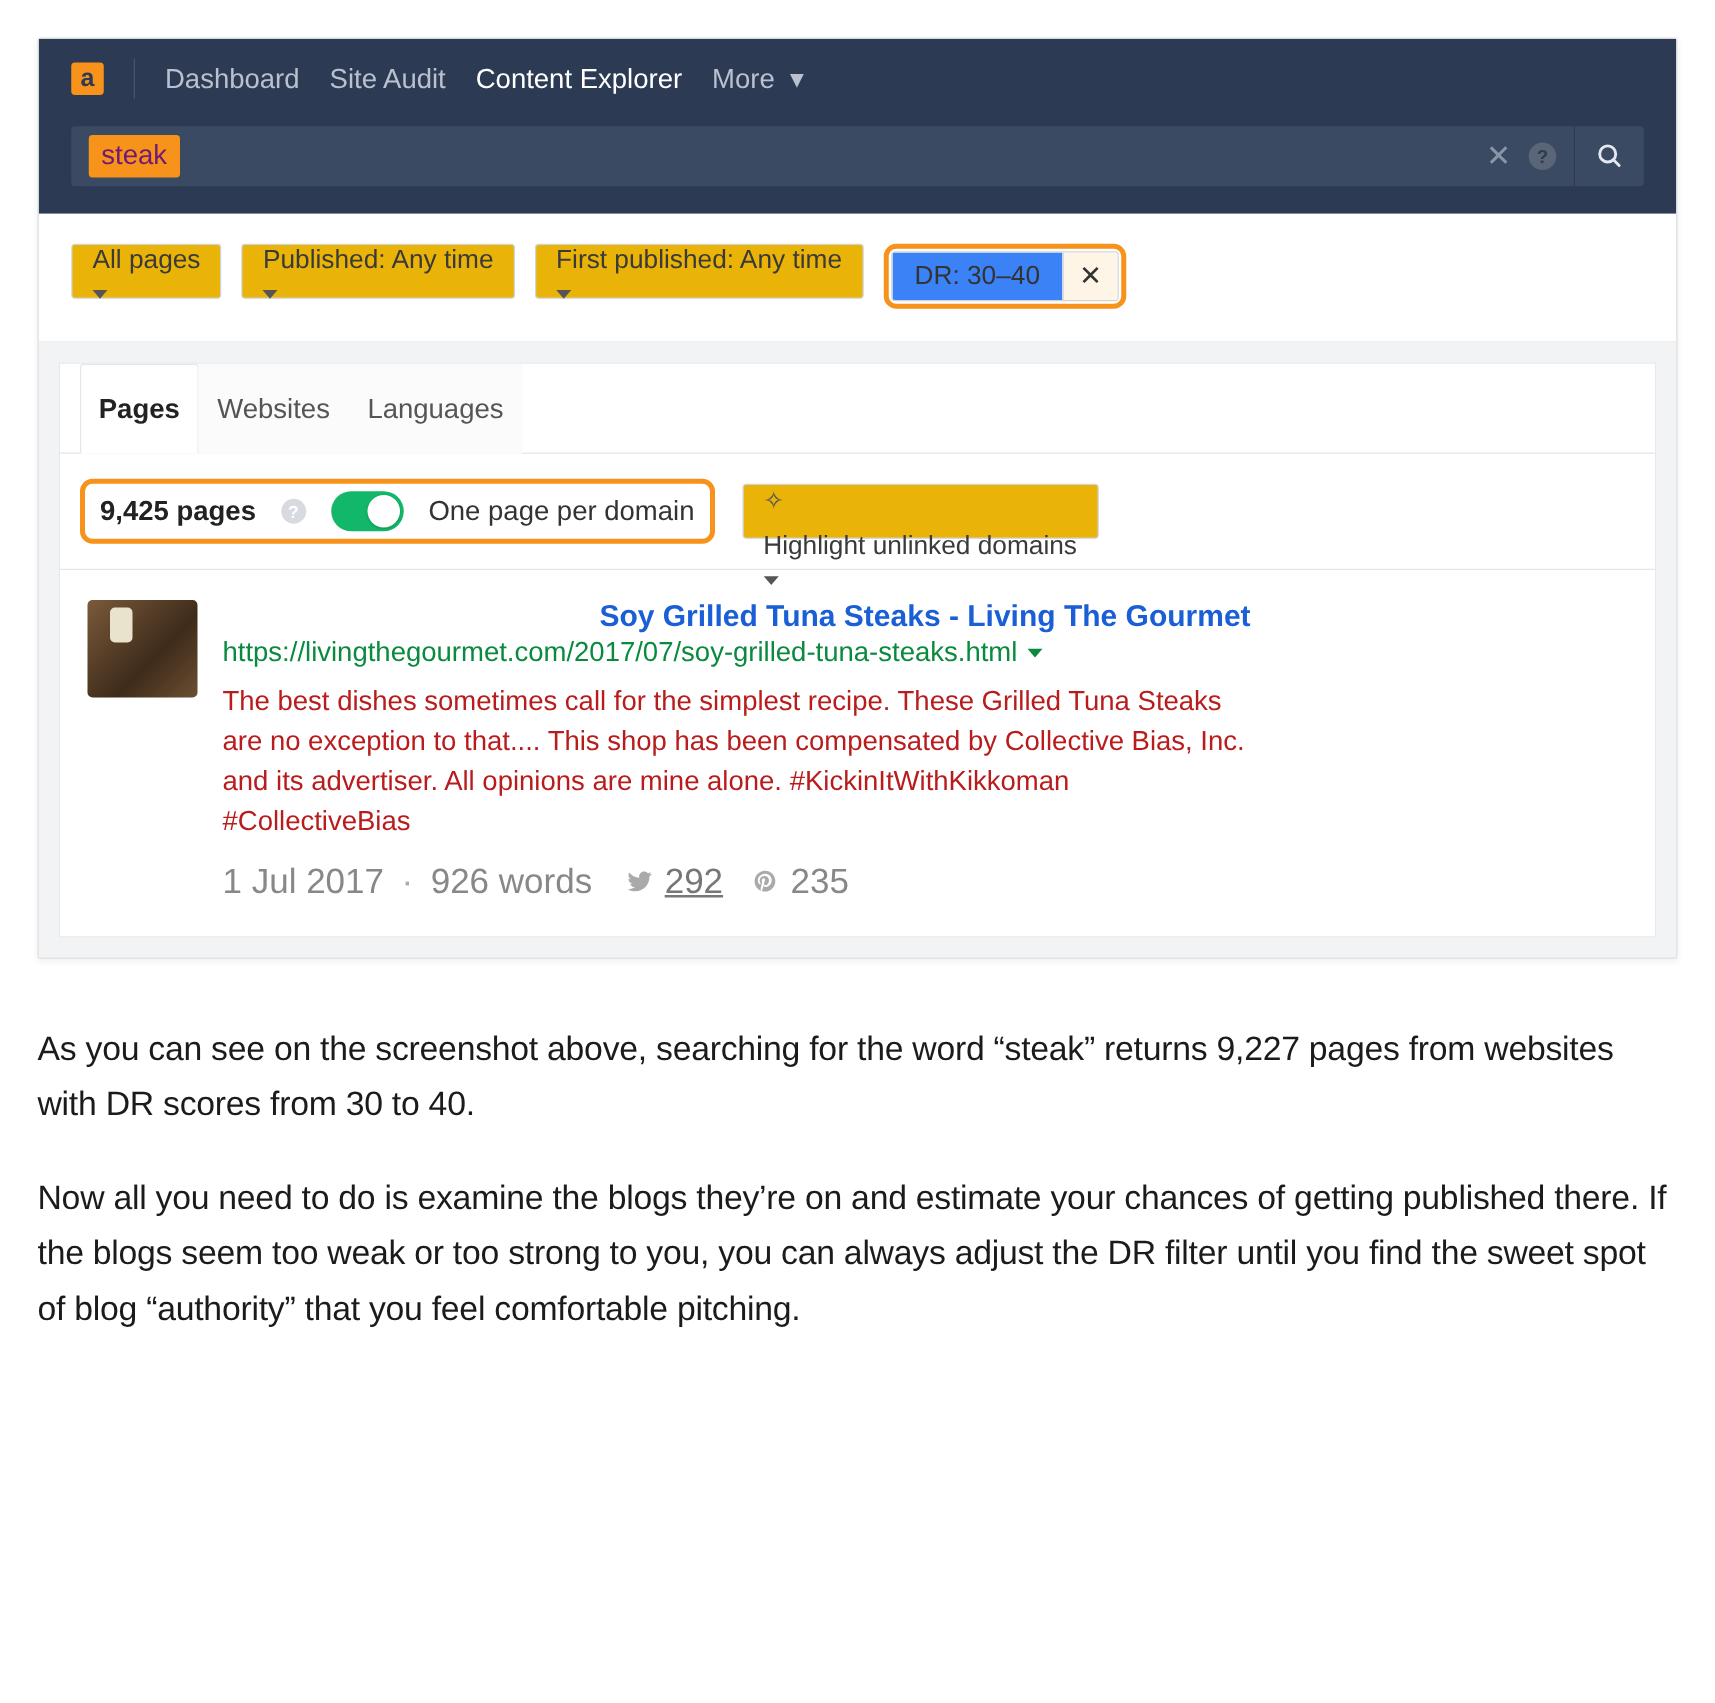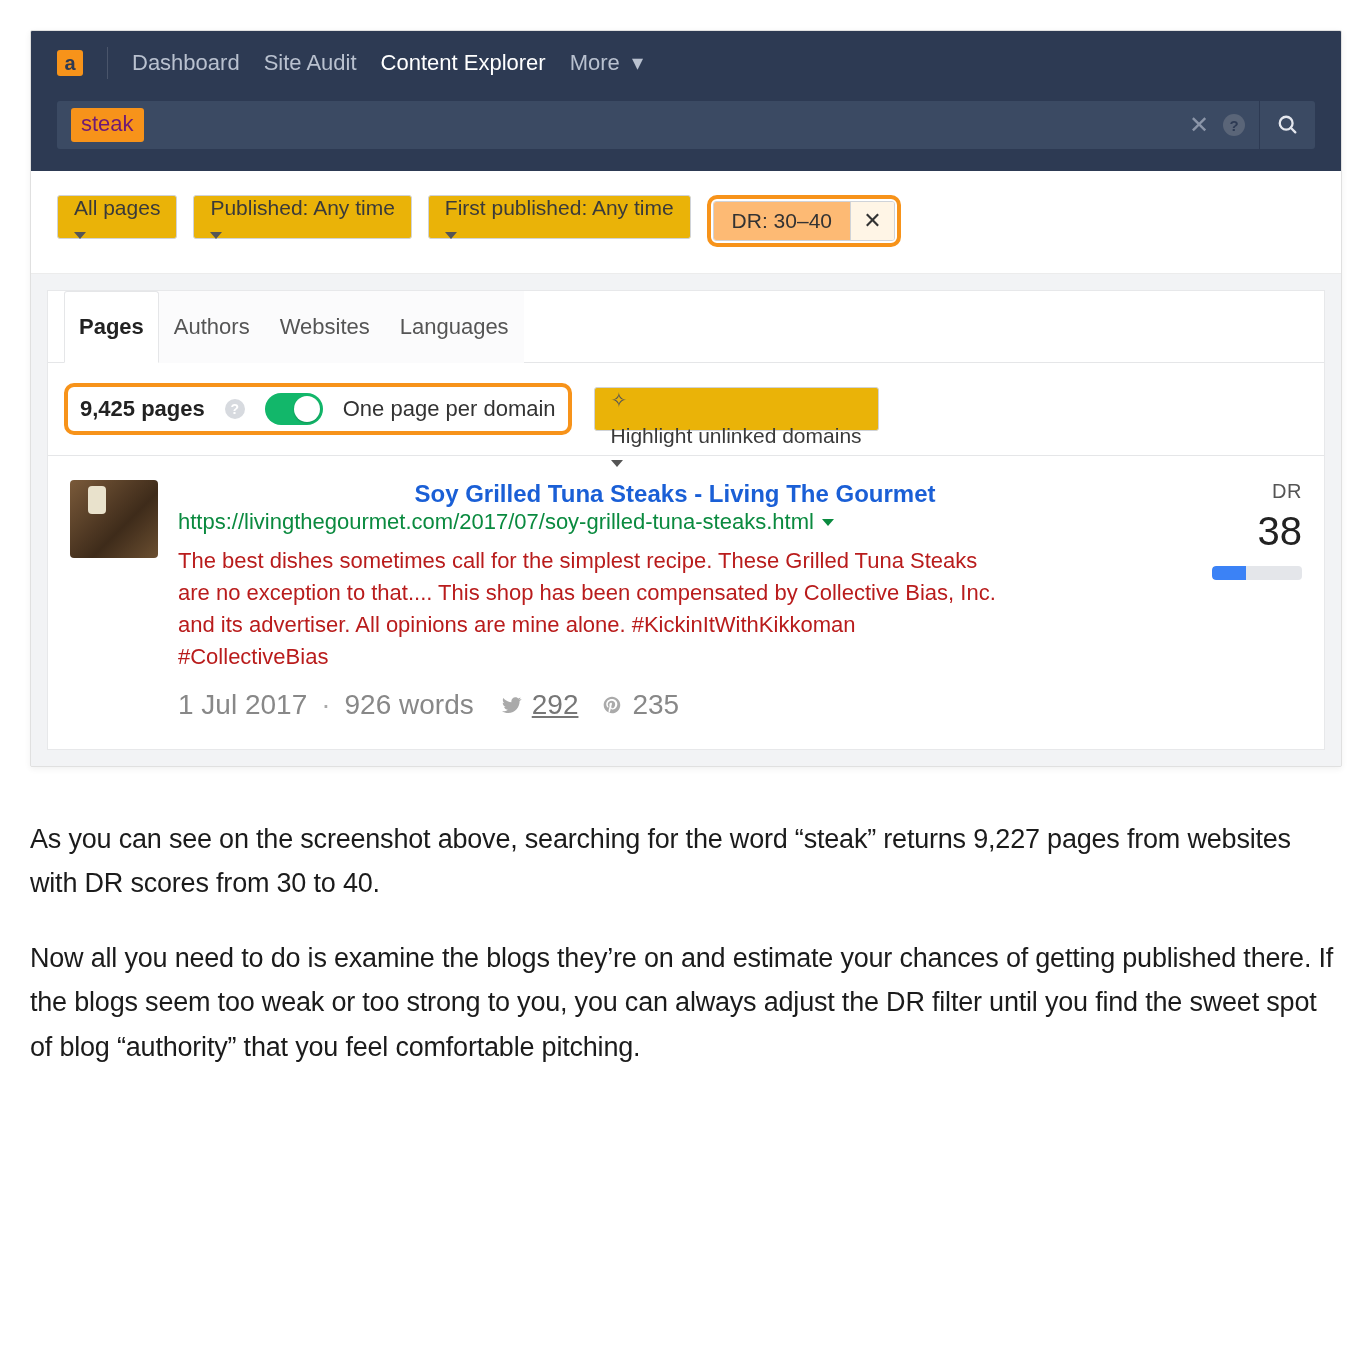--- a/index.html
+++ b/index.html
@@ -142,21 +142,21 @@
     padding: 2px;
   }
   .dr-chip {
     display: flex; align-items: center;
     height: 40px;
     border: 1px solid #d0d3d8;
     border-radius: 3px;
     overflow: hidden;
   }
   .dr-chip .label {
-    background: #fdba74;
+    background: #3b82f6;
     padding: 0 18px;
     height: 100%;
     display: flex; align-items: center;
     font-size: 21px;
   }
   .dr-chip .close {
     background: #fff5e6;
     border-left: 1px solid #d0d3d8;
     width: 44px; height: 100%;
     display: flex; align-items: center; justify-content: center;
@@ -368,21 +368,20 @@
         <div class="close">✕</div>
       </div>
     </div>
   </div>
 
   <div class="content-area">
     <div class="panel">
 
       <div class="tabs">
         <div class="tab active">Pages</div>
-        <div class="tab">Authors</div>
         <div class="tab">Websites</div>
         <div class="tab">Languages</div>
       </div>
 
       <div class="results-header">
         <div class="count-wrap">
           <div class="count-text">
             <span>9,425 pages</span>
             <span class="help-circle2">?</span>
           </div>
@@ -420,27 +419,20 @@
             <span class="underline">292</span>
             <span style="width:4px"></span>
             <span class="pinterest-icon">
               <svg viewBox="0 0 24 24">
                   <path d="M12 2C6.5 2 2 6.5 2 12c0 4.1 2.5 7.6 6 9.1-.1-.8-.2-2 0-2.8.2-.8 1.2-5.1 1.2-5.1s-.3-.6-.3-1.5c0-1.4.8-2.5 1.8-2.5.9 0 1.3.6 1.3 1.4 0 .9-.6 2.2-.9 3.4-.2 1 .5 1.8 1.5 1.8 1.8 0 3.2-1.9 3.2-4.7 0-2.4-1.8-4.1-4.3-4.1-2.9 0-4.6 2.2-4.6 4.4 0 .9.3 1.8.8 2.3.1.1.1.2.1.3-.1.3-.2 1-.3 1.1 0 .2-.2.2-.3.1-1.3-.6-2.1-2.5-2.1-4 0-3.3 2.4-6.3 6.9-6.3 3.6 0 6.4 2.6 6.4 6 0 3.6-2.3 6.5-5.4 6.5-1.1 0-2.1-.6-2.4-1.2 0 0-.5 2-.6 2.5-.2.9-.8 2-1.2 2.7 1 .3 2 .5 3.1.5 5.5 0 10-4.5 10-10S17.5 2 12 2z"></path>
                 </svg>
             </span>
             <span>235</span>
           </div>
         </div>
-        <div class="dr-col">
-          <div class="dr-label">DR</div>
-          <div class="dr-value">38</div>
-          <div class="dr-bar">
-              <div class="fill"></div>
-            </div>
-        </div>
       </div>
 
     </div>
   </div>
 </div>
 
 <p class="article-text">As you can see on the screenshot above, searching for the word “steak” returns 9,227 pages from websites with DR scores from 30 to 40.</p>
 <p class="article-text">Now all you need to do is examine the blogs they’re on and estimate your chances of getting published there. If the blogs seem too weak or too strong to you, you can always adjust the DR filter until you find the sweet spot of blog “authority” that you feel comfortable pitching.</p>
 
 </body></html>

